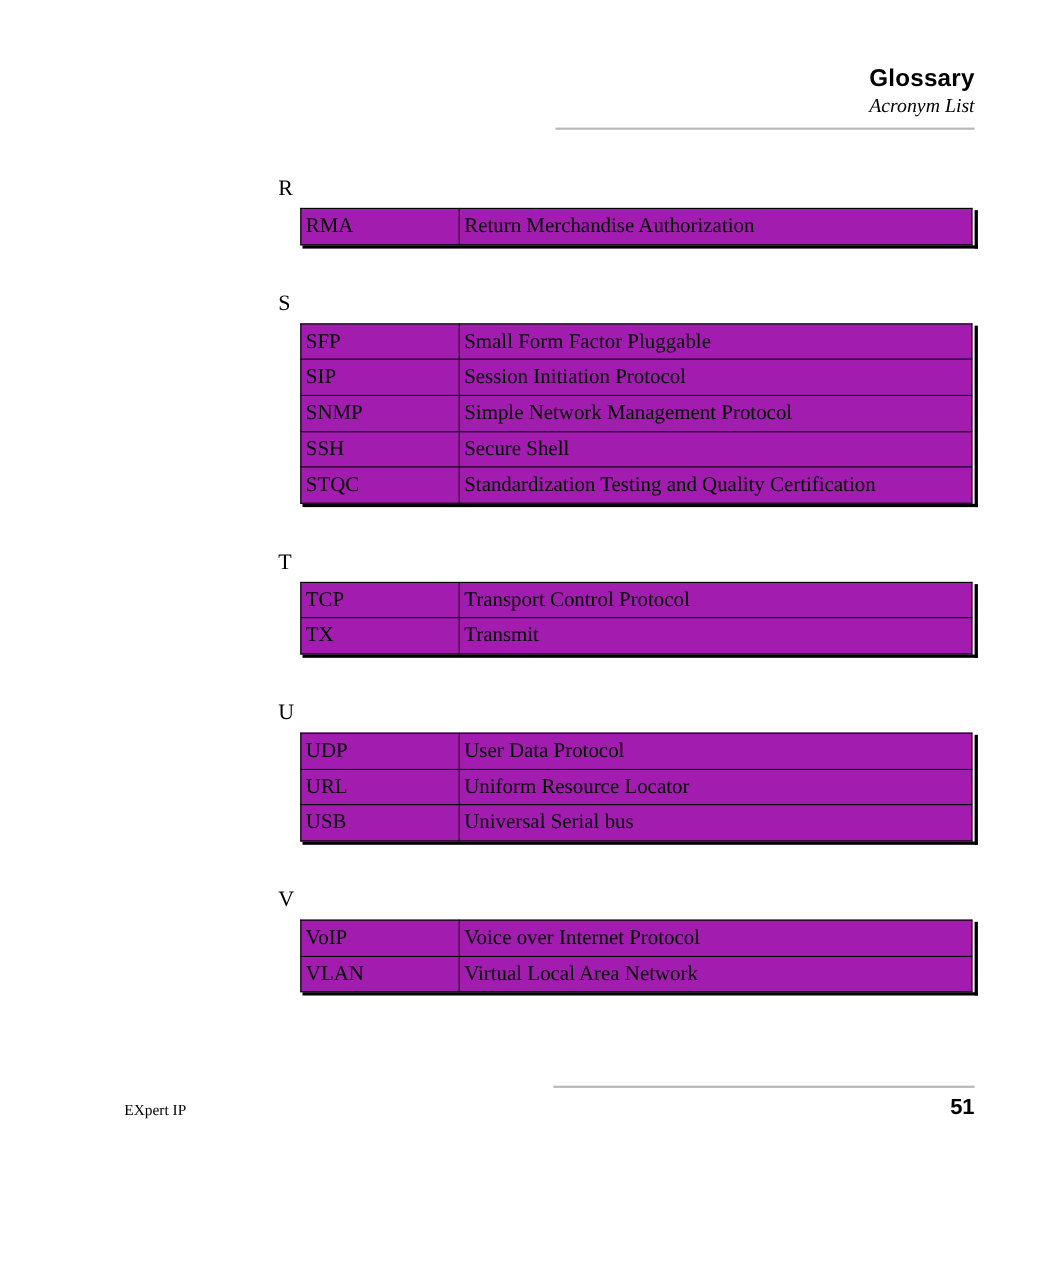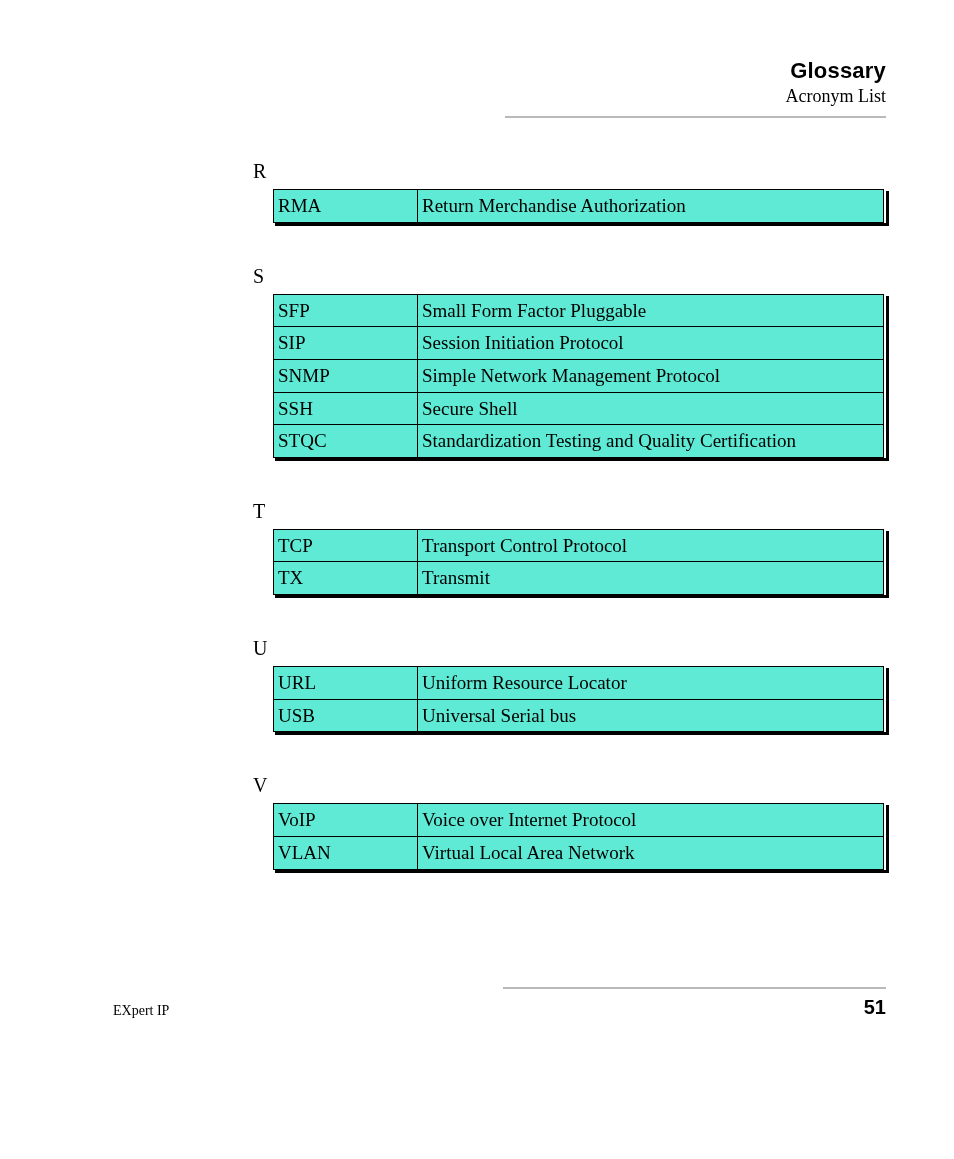--- a/index.html
+++ b/index.html
@@ -22,20 +22,21 @@
     right: 68px;
     text-align: right;
   }
   .header .title {
     font-family: "Segoe UI", "Helvetica Neue", Arial, sans-serif;
     font-weight: 700;
     font-size: 22px;
     letter-spacing: 0.2px;
   }
   .header .subtitle {
+    font-style: italic;
     font-size: 18px;
     margin-top: 2px;
   }
   .header-rule {
     position: absolute;
     top: 116px;
     left: 505px;
     right: 68px;
     height: 2px;
     background: #b9b9b9;
@@ -50,21 +51,21 @@
     font-size: 20px;
     margin: 12px 0 6px 0;
   }
   .tbl-wrap {
     margin-left: 20px;
     margin-bottom: 42px;
   }
   table.acro {
     border-collapse: collapse;
     width: 611px;
-    background: #5eead4;
+    background: #a21caf;
   }
   table.acro td {
     border: 1px solid #000;
     padding: 3px 6px 3px 4px;
     font-size: 19px;
     line-height: 1.35;
     vertical-align: top;
   }
   table.acro td.col-acro {
     width: 133px;
@@ -194,20 +195,24 @@
       </tbody>
           </table>
     </div>
       </div>
 
     <div class="section-label">U</div>
     <div class="tbl-wrap">
         <div class="shadow">
       <table class="acro">
         <tbody>
+              <tr>
+          <td class="col-acro">UDP</td>
+          <td>User Data Protocol</td>
+        </tr>
         <tr>
           <td class="col-acro">URL</td>
           <td>Uniform Resource Locator</td>
         </tr>
         <tr>
           <td class="col-acro">USB</td>
           <td>Universal Serial bus</td>
         </tr>
       </tbody>
           </table>

